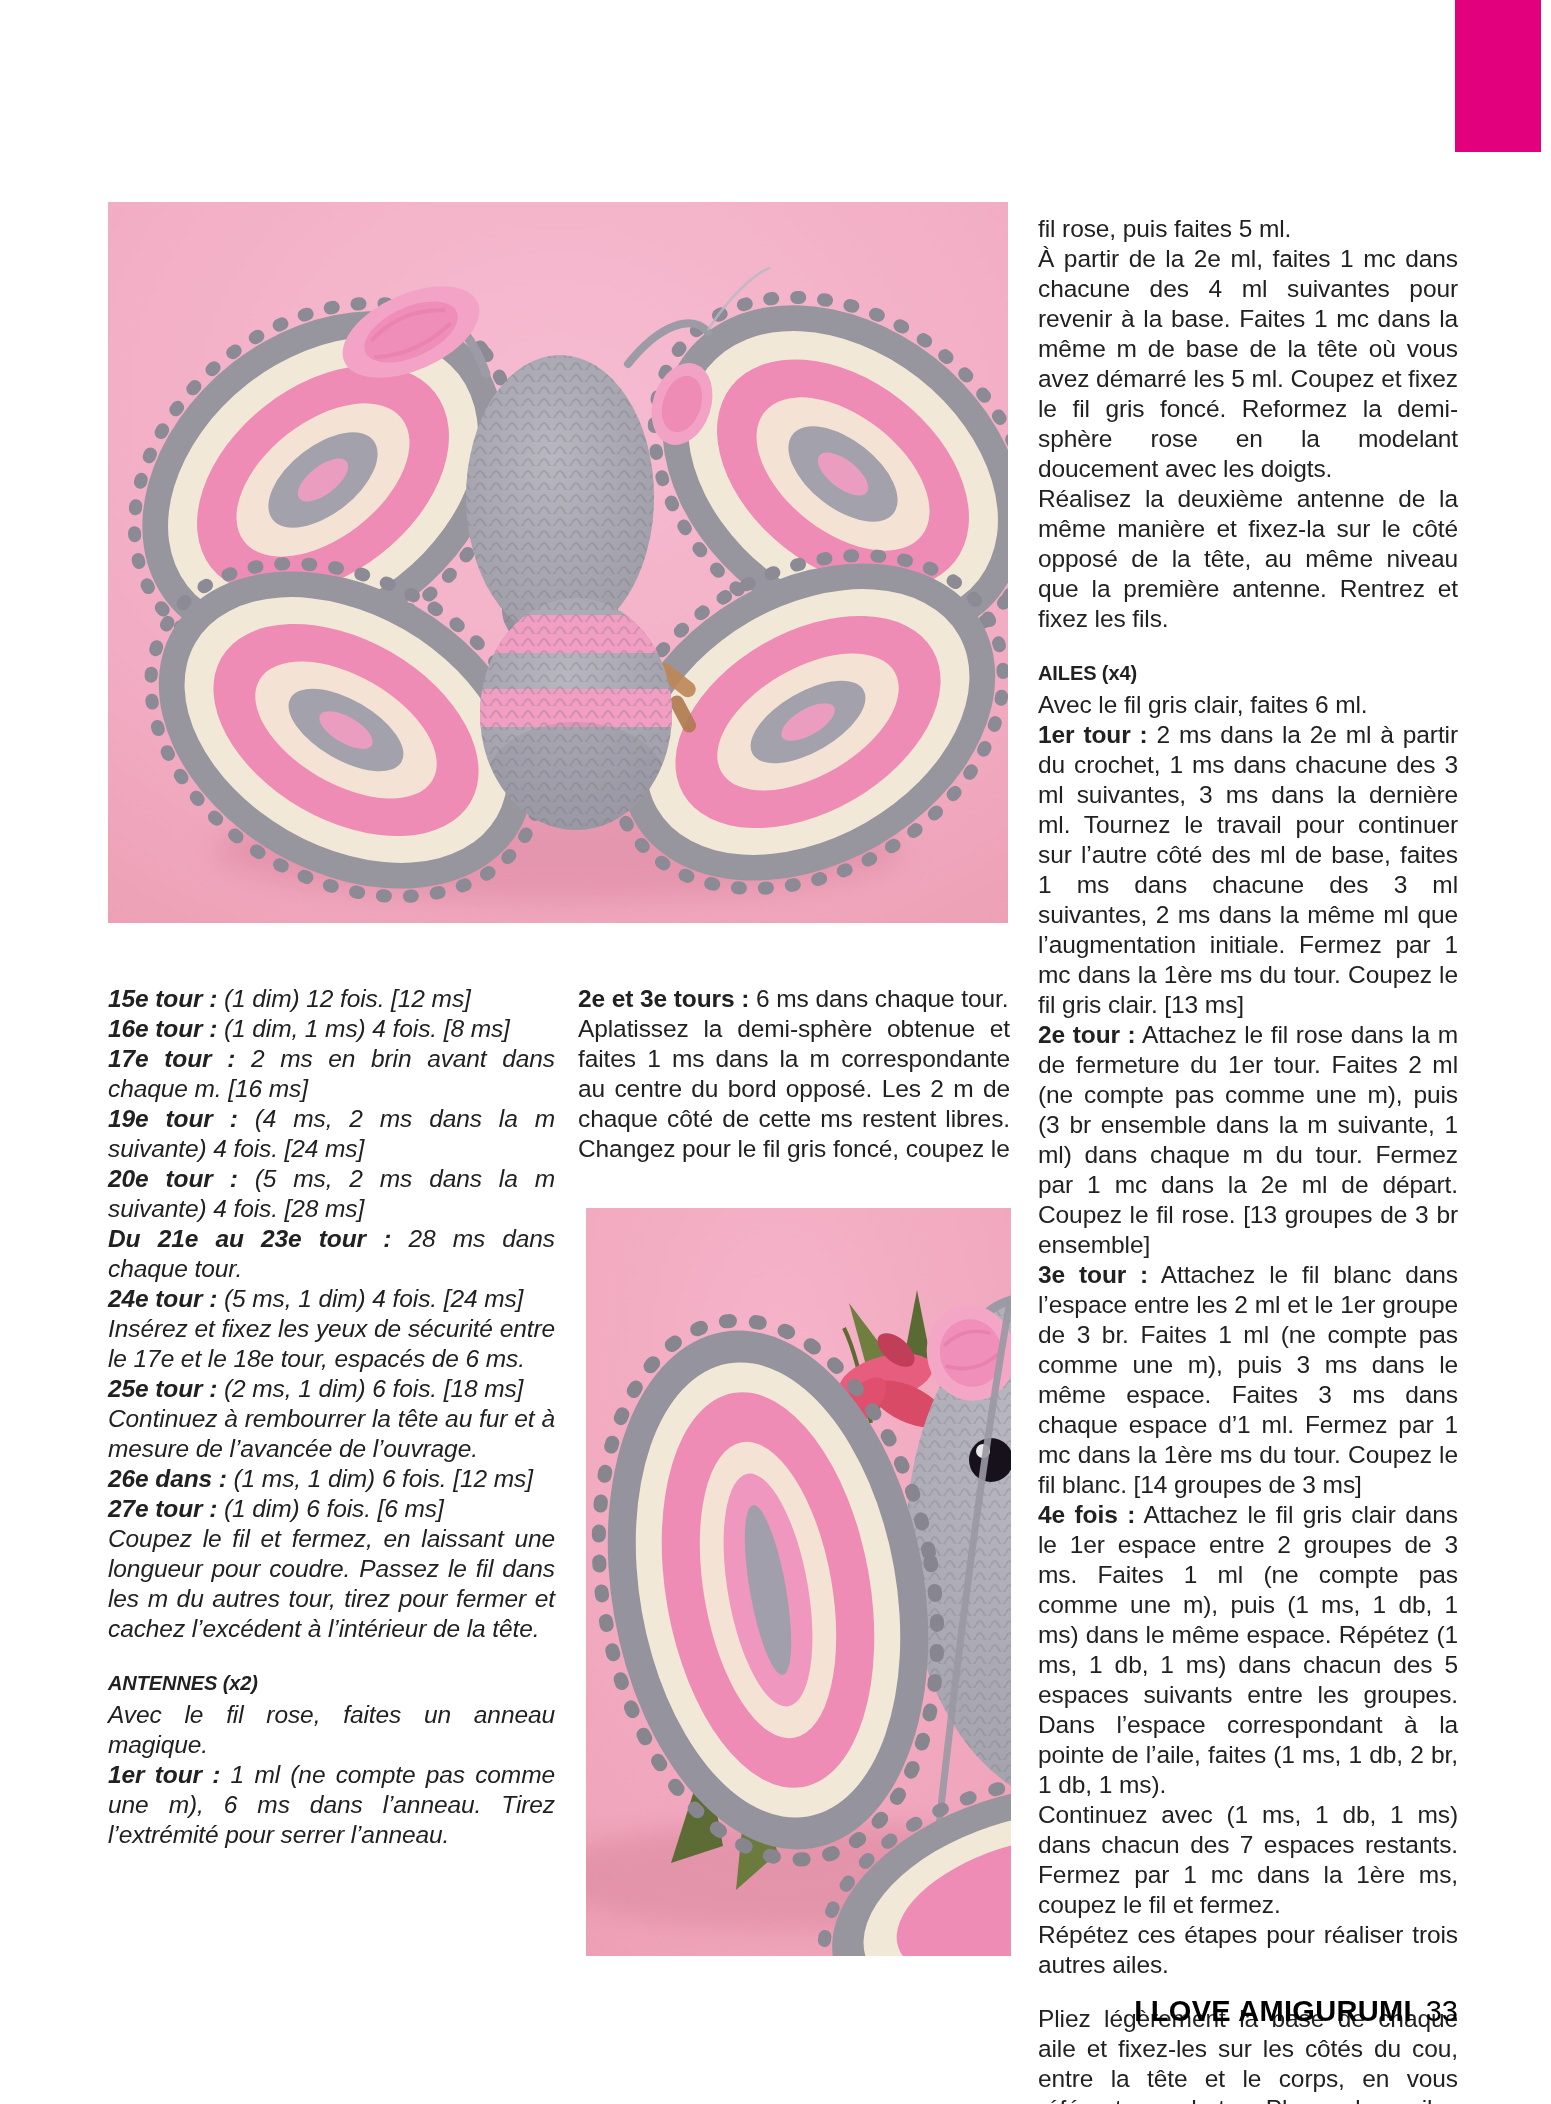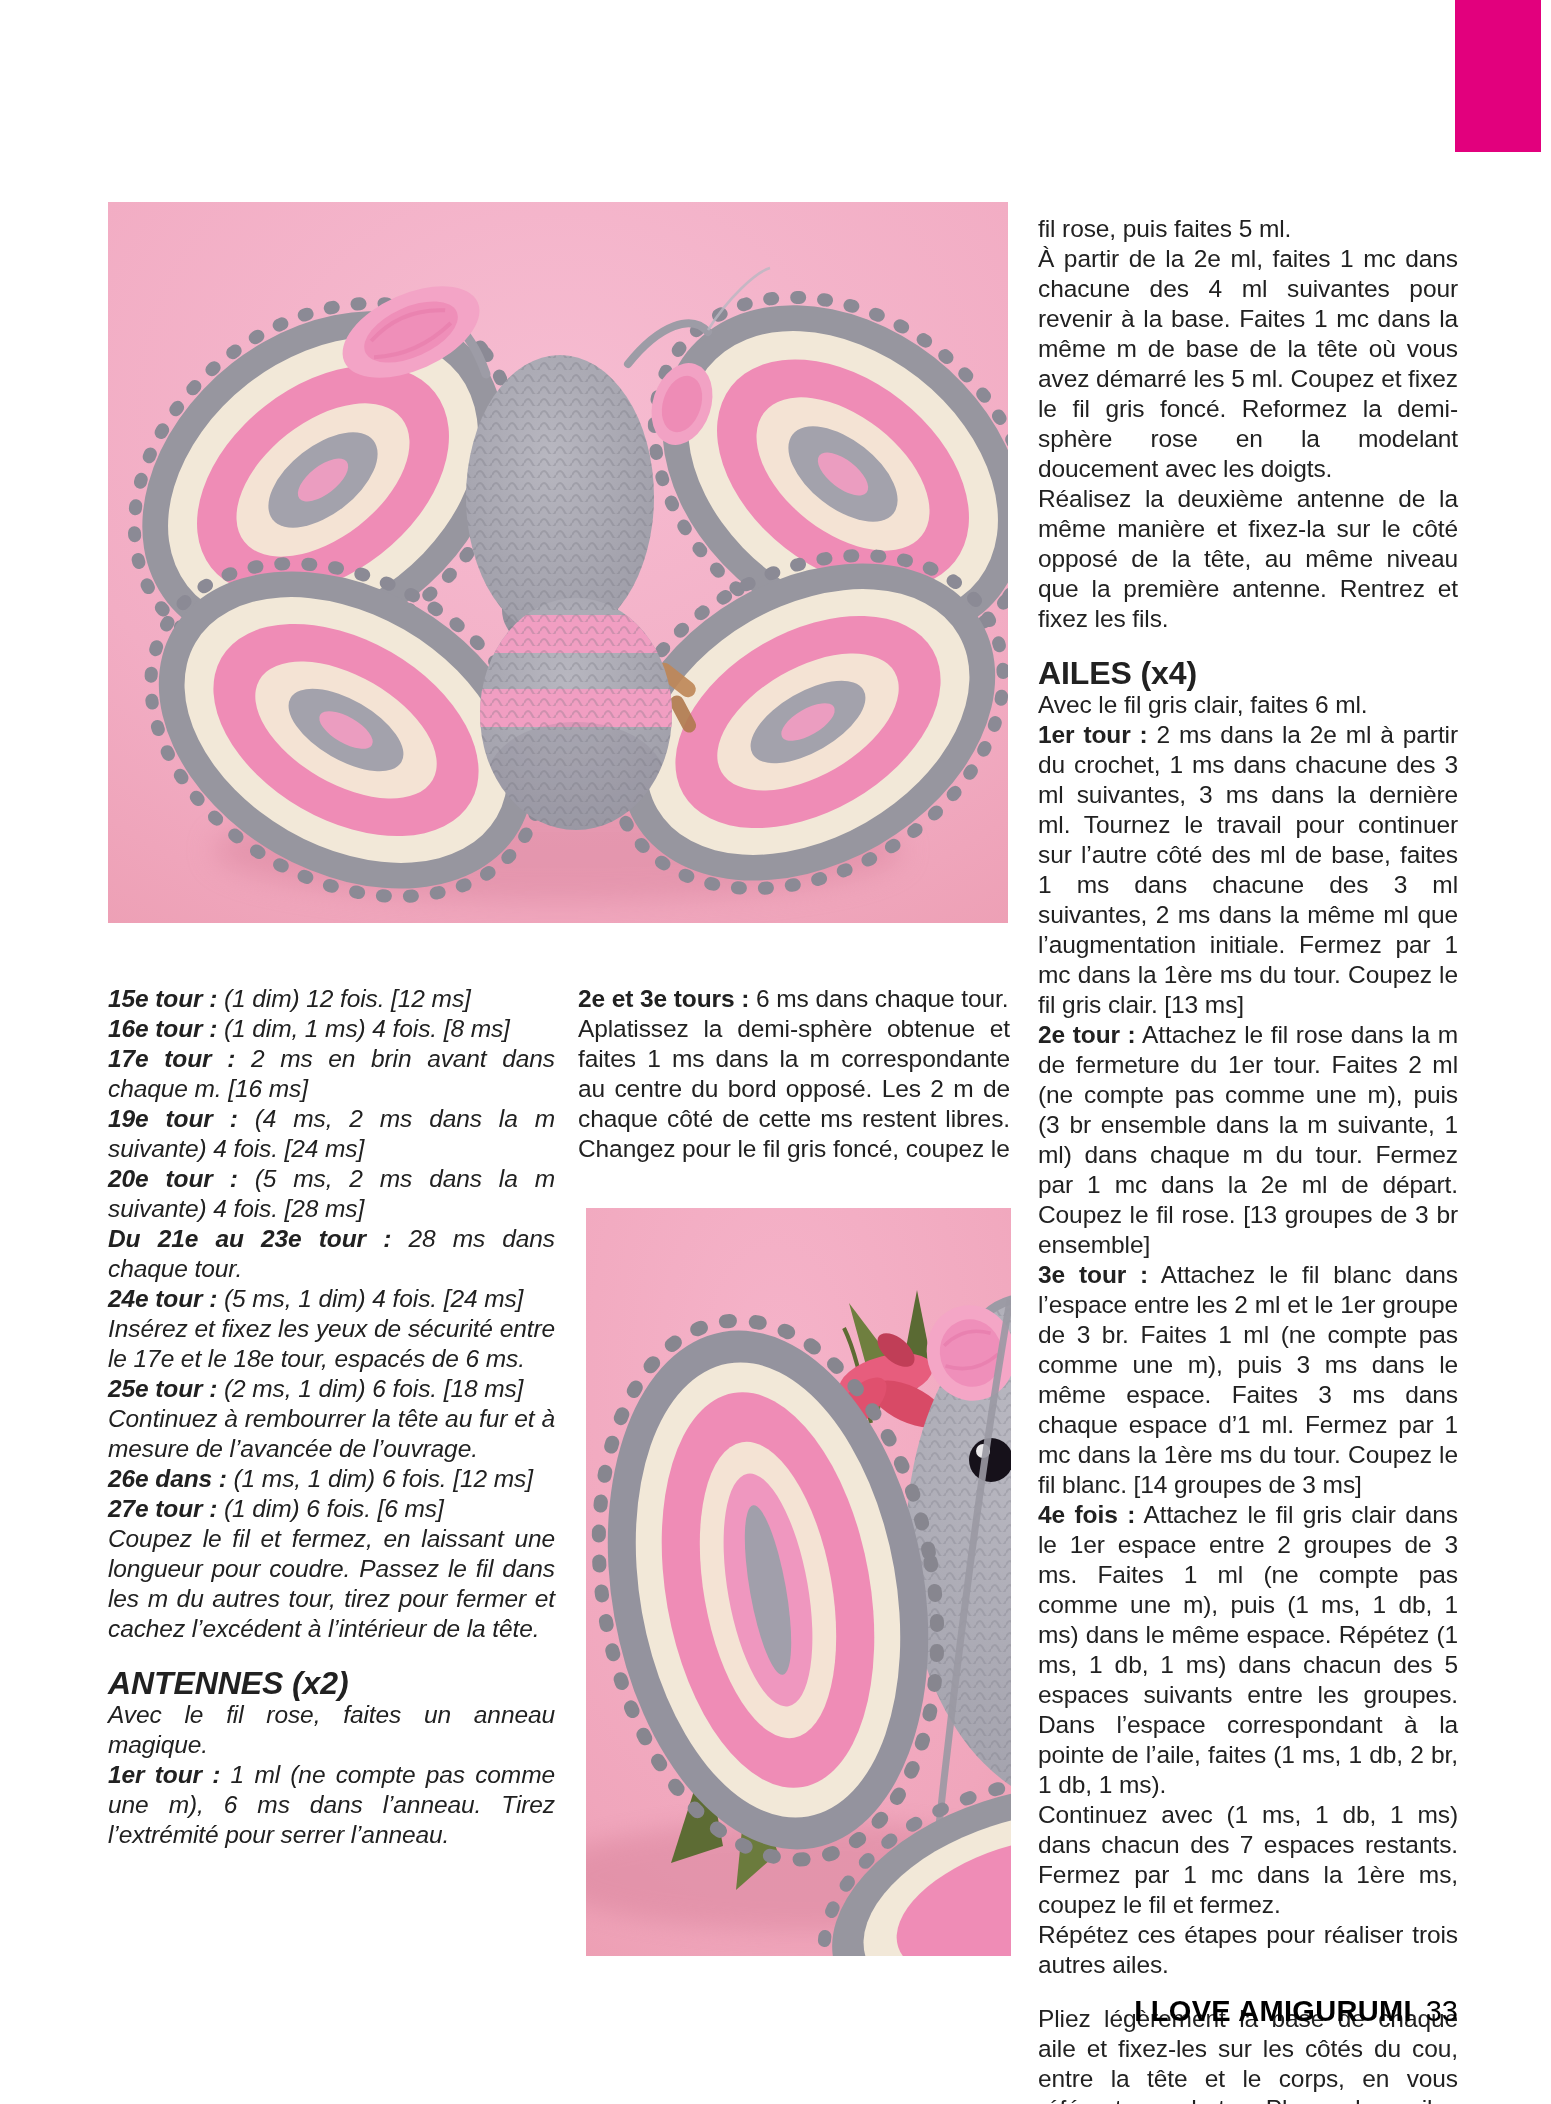--- a/index.html
+++ b/index.html
@@ -10,21 +10,21 @@
   .accent-block{position:absolute;left:1455px;top:0;width:86px;height:152px;}
 
   .photo{position:absolute;overflow:hidden;}
   .photo svg{display:block;width:100%;height:100%;}
   #photo-top{left:108px;top:202px;width:900px;height:721px;}
   #photo-close{left:586px;top:1208px;width:425px;height:748px;}
 
   .col{position:absolute;font-size:24.5px;line-height:30px;text-align:justify;
        letter-spacing:-0.1px;color:#212121;}
   .col p{margin:0;}
-  .col .h{font-weight:700;font-size:32px;margin:24px 0 2px 0;text-align:left;}
+  .col .h{font-weight:700;font-size:20px;margin:24px 0 2px 0;text-align:left;}
   .col .gap{margin-top:24px;}
   .col b{font-weight:700;}
 
   #col-left{left:108px;top:984px;width:447px;font-style:italic;}
   #col-mid{left:578px;top:984px;width:432px;}
   #col-right{left:1038px;top:214px;width:420px;}
 
   .footer{position:absolute;left:0;top:1995px;width:1458px;text-align:right;
           font-size:29px;color:#000000;}
   .footer .mag{font-weight:700;letter-spacing:.3px;}

